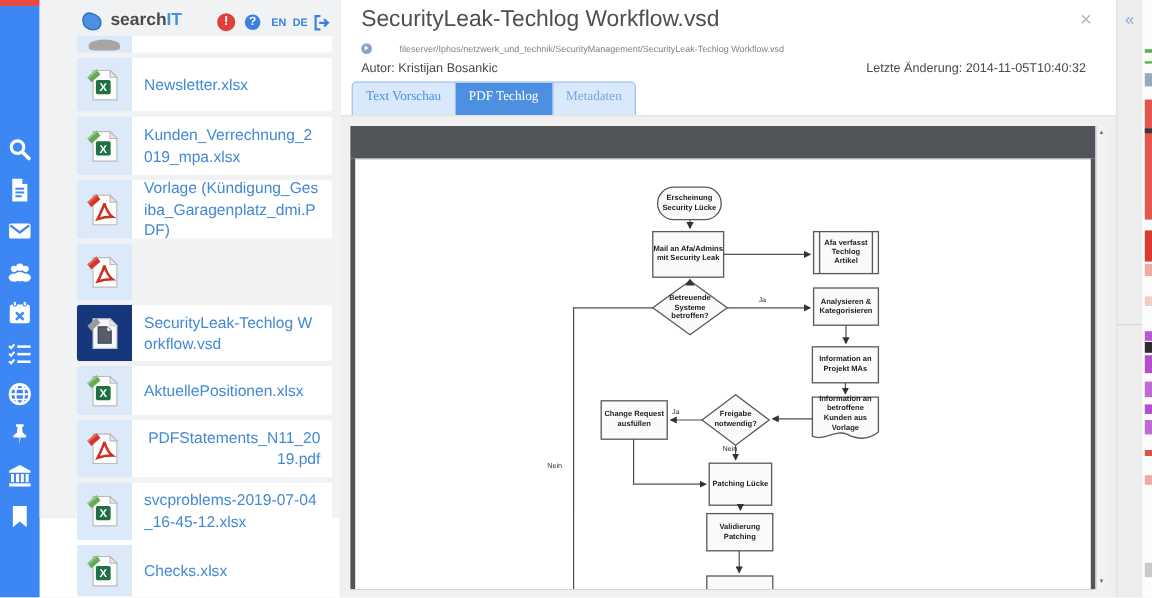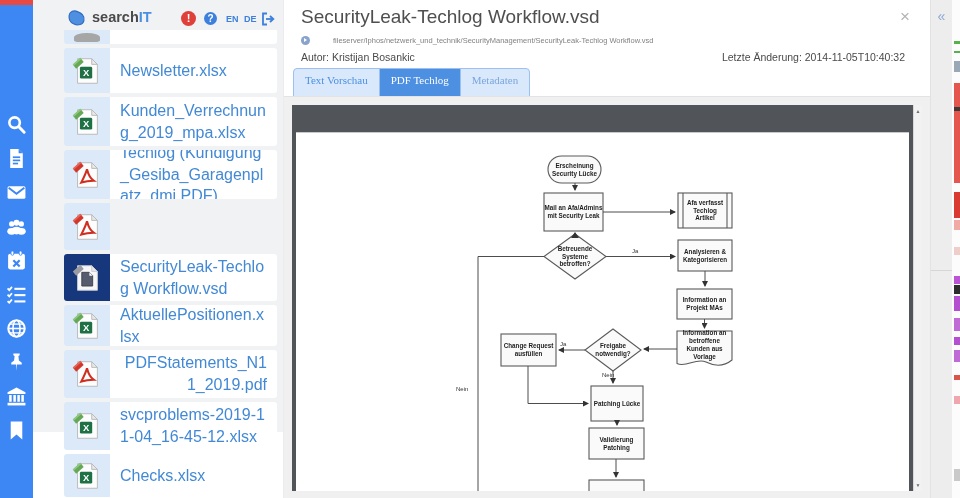--- a/index.html
+++ b/index.html
@@ -23,21 +23,21 @@
   .tb-alert{left:148px;top:11px;width:15px;height:15px;background:#e0403a;font-size:11px;line-height:15px;}
   .tb-help{left:171px;top:12px;width:13px;height:13px;background:#3c7fdd;font-size:10px;line-height:13px;}
   .tb-lang{position:absolute;top:14px;font-size:9px;font-weight:bold;color:#3c7fdd;cursor:pointer;}
   .tb-en{left:193px;text-align:center;} .tb-de{left:211px;}
   .tb-logout{position:absolute;left:228px;top:12px;width:14px;height:14px;cursor:pointer;}
 
   .frow{position:absolute;left:31px;width:213px;display:flex;border-radius:3px;overflow:hidden;cursor:pointer;}
   .frow .ic{width:46px;flex:none;background:#dce9f9;display:flex;align-items:center;justify-content:center;}
   .frow.sel .ic{background:#16377c;}
   .frow .ic svg{width:34px;height:34px;}
-  .frow .nm{flex:1;background:#fff;color:#4289d5;font-size:16px;line-height:1.35;display:flex;align-items:center;padding:4px 10px;word-break:break-all;}
+  .frow .nm{flex:1;background:#fff;color:#4289d5;font-size:13px;line-height:1.35;display:flex;align-items:center;padding:4px 10px;word-break:break-all;}
   .frow-partial{position:absolute;left:31px;top:30px;width:213px;height:14px;display:flex;border-radius:0 0 3px 3px;overflow:hidden;}
   .frow-partial .ic{width:46px;flex:none;background:#dce9f9;display:flex;align-items:flex-end;justify-content:center;}
   .frow-partial .nm{flex:1;background:#fff;}
   .partial-blob{width:26px;height:9px;background:#a6a6a6;border-radius:50% 50% 20% 20%;margin-bottom:2px;}
 
   
   .main{position:absolute;left:283px;top:0;width:647px;height:498px;background:#fff;border-left:1px solid #ececec;box-sizing:border-box;}
   .doc-title{position:absolute;left:17px;top:6px;font-size:19px;color:#4f4f4f;}
   .close-x{position:absolute;right:20px;top:8px;font-size:17px;color:#b3b3b3;cursor:pointer;line-height:1;}
   .crumb{position:absolute;left:17px;top:36px;display:flex;align-items:center;gap:23px;}
@@ -217,21 +217,21 @@
     <div class="frow" style="top:150px;height:49px;">
       <div class="ic">
           <svg viewBox="0 0 36 36">
             <path d="M8,5 h15 l6,6 v20 h-21 z" fill="#fdfdfd" stroke="#b9b9b9"></path>
             <path d="M23,5 l6,6 h-6 z" fill="#e9e9e9" stroke="#b9b9b9"></path>
             <path d="M3,11 l8,-7 3.5,4.5 -8,7 z" fill="#d2372b"></path>
             <path d="M3,11 l8,-7 1.1,1.4 -8,7 z" fill="#e6685c"></path>
             <path d="M12,26 C15,20 17,16 18,12 C19,16 22,22 25,24 C21,24 15,25 12,26 Z" fill="none" stroke="#cf2e20" stroke-width="2.2"></path>
           </svg>
         </div>
-      <div class="nm">Techlog (Kündigung_Gesiba_Garagenplatz_dmi.PDF)</div>
+      <div class="nm">Vorlage (Kündigung_Gesiba_Garagenplatz_dmi.PDF)</div>
     </div>
     <div class="frow" style="top:203px;height:47px;">
       <div class="ic">
           <svg viewBox="0 0 36 36">
             <path d="M8,5 h15 l6,6 v20 h-21 z" fill="#fdfdfd" stroke="#b9b9b9"></path>
             <path d="M23,5 l6,6 h-6 z" fill="#e9e9e9" stroke="#b9b9b9"></path>
             <path d="M3,11 l8,-7 3.5,4.5 -8,7 z" fill="#d2372b"></path>
             <path d="M3,11 l8,-7 1.1,1.4 -8,7 z" fill="#e6685c"></path>
             <path d="M12,26 C15,20 17,16 18,12 C19,16 22,22 25,24 C21,24 15,25 12,26 Z" fill="none" stroke="#cf2e20" stroke-width="2.2"></path>
           </svg>
@@ -278,21 +278,21 @@
       <div class="ic">
           <svg viewBox="0 0 36 36">
             <path d="M8,5 h15 l6,6 v20 h-21 z" fill="#fdfdfd" stroke="#b9b9b9"></path>
             <path d="M23,5 l6,6 h-6 z" fill="#e9e9e9" stroke="#b9b9b9"></path>
             <path d="M3,11 l8,-7 3.5,4.5 -8,7 z" fill="#65a855"></path>
             <path d="M3,11 l8,-7 1.1,1.4 -8,7 z" fill="#8ec97f"></path>
             <rect x="10.5" y="13.5" width="13" height="12.5" rx="1.5" fill="#1f7145"></rect>
             <text x="17" y="23.5" text-anchor="middle" font-size="10" font-weight="bold" fill="#fff">X</text>
           </svg>
         </div>
-      <div class="nm">svcproblems-2019-11-04_16-45-12.xlsx</div>
+      <div class="nm">svcproblems-2019-07-04_16-45-12.xlsx</div>
     </div>
     <div class="frow" style="top:454px;height:43px;">
       <div class="ic">
           <svg viewBox="0 0 36 36">
             <path d="M8,5 h15 l6,6 v20 h-21 z" fill="#fdfdfd" stroke="#b9b9b9"></path>
             <path d="M23,5 l6,6 h-6 z" fill="#e9e9e9" stroke="#b9b9b9"></path>
             <path d="M3,11 l8,-7 3.5,4.5 -8,7 z" fill="#65a855"></path>
             <path d="M3,11 l8,-7 1.1,1.4 -8,7 z" fill="#8ec97f"></path>
             <rect x="10.5" y="13.5" width="13" height="12.5" rx="1.5" fill="#1f7145"></rect>
             <text x="17" y="23.5" text-anchor="middle" font-size="10" font-weight="bold" fill="#fff">X</text>

